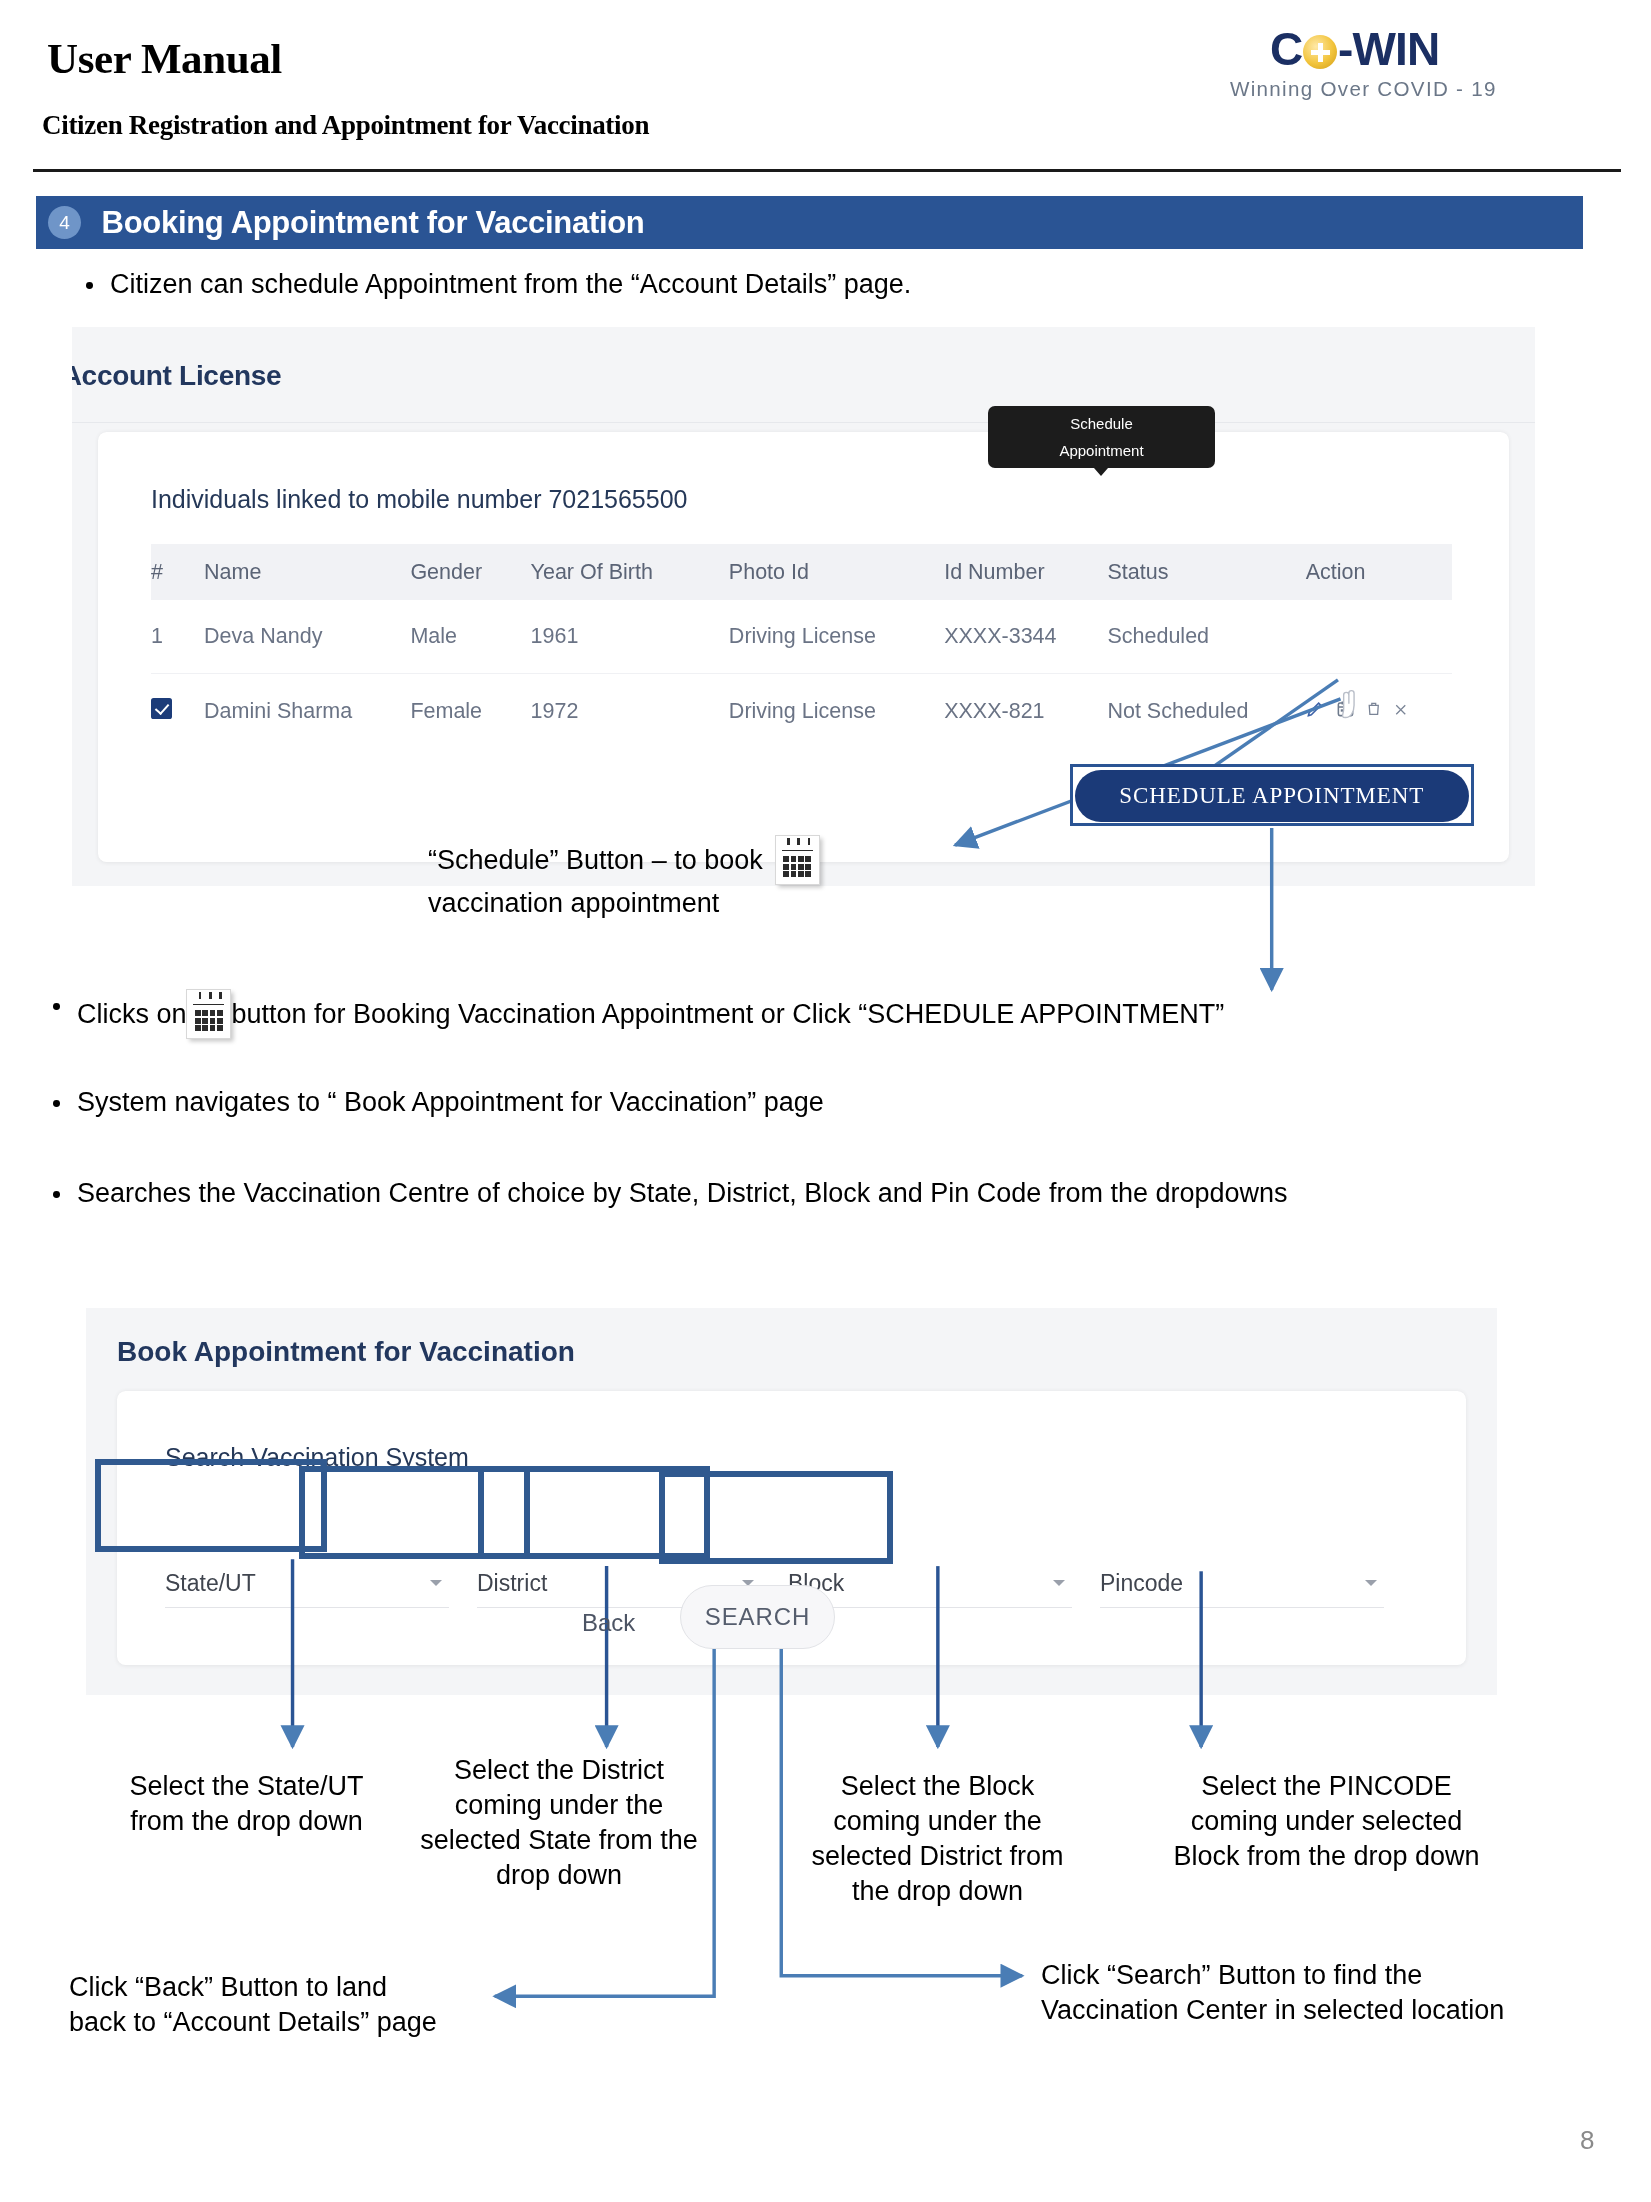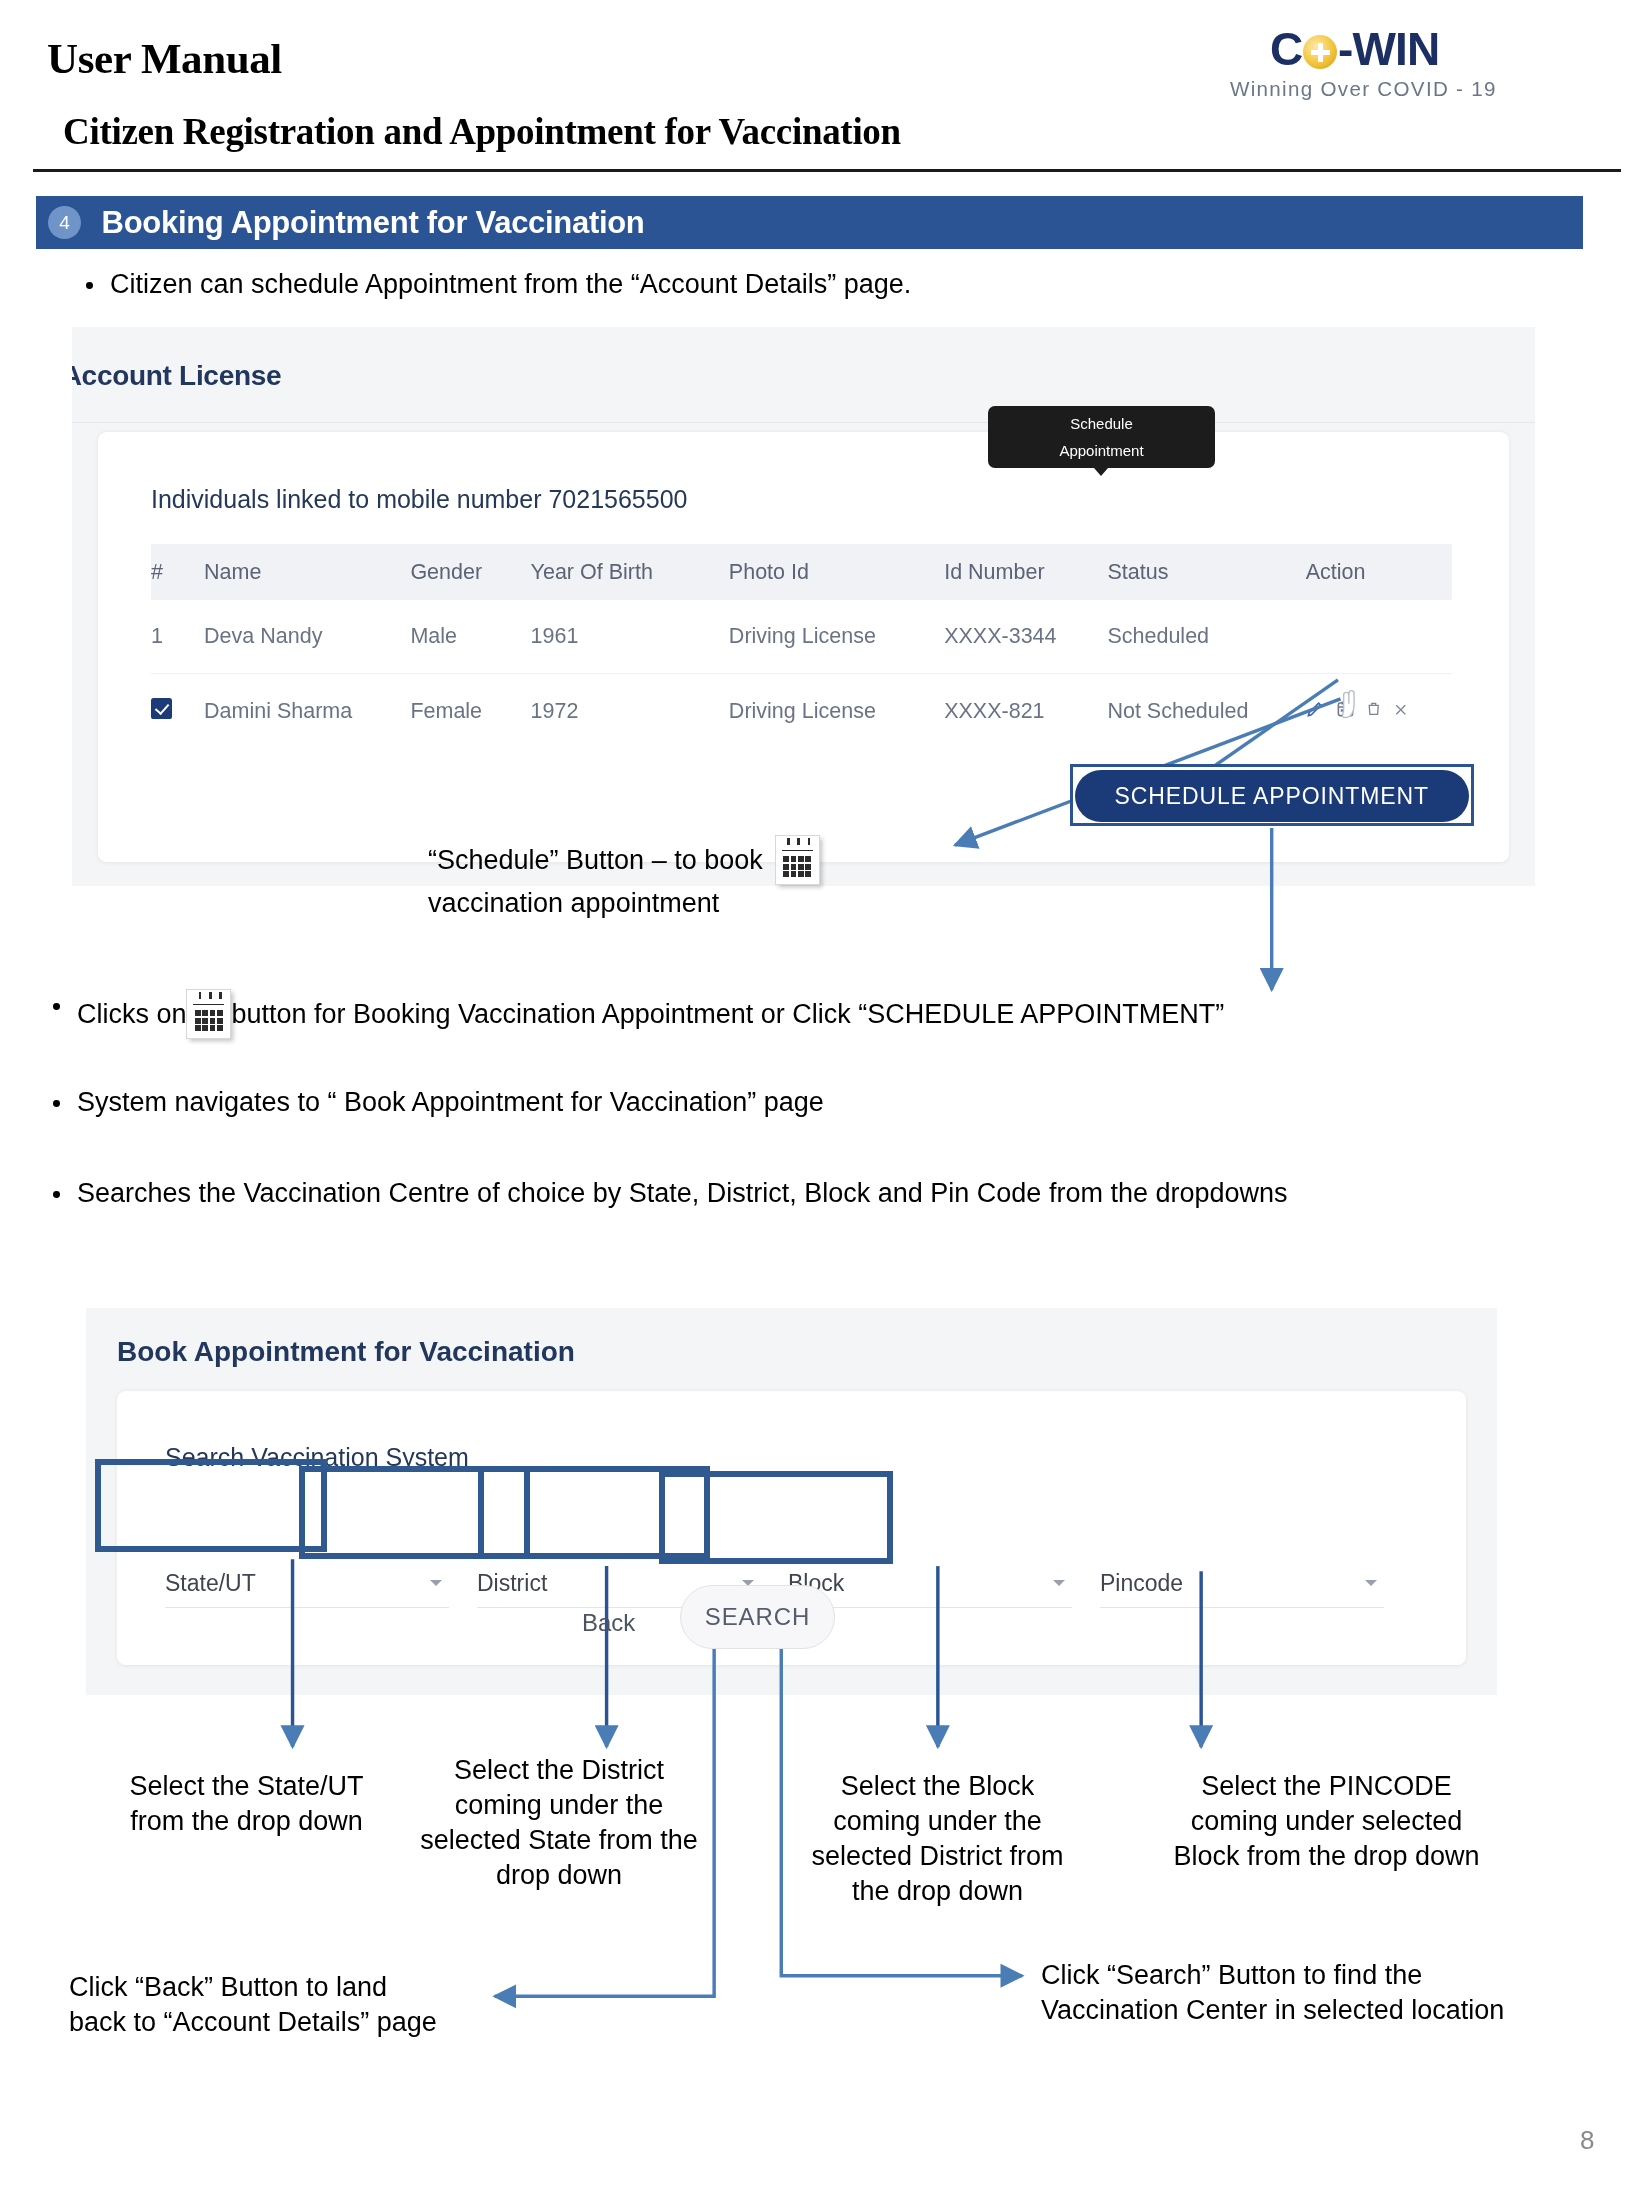--- a/index.html
+++ b/index.html
@@ -14,23 +14,23 @@
 
   
   #doc-header { position:absolute; left:0; top:0; width:1652px; height:172px; }
   #title-main {
     position:absolute; left:47px; top:34px;
     font-family:"Liberation Serif", serif;
     font-weight:bold; font-size:43px; color:#000;
     letter-spacing:-0.4px;
   }
   #title-sub {
-    position:absolute; left:63px; top:110px;
+    position:absolute; left:42px; top:110px;
     font-family:"Liberation Serif", serif;
-    font-weight:bold; font-size:37px; color:#000;
+    font-weight:bold; font-size:27px; color:#000;
     letter-spacing:-0.3px;
   }
   #logo-wrap { position:absolute; left:1230px; top:24px; width:379px; height:86px; }
   #logo-word {
     font-family:"Liberation Sans", sans-serif;
     font-weight:bold; font-size:46px; color:#1b2f63;
     letter-spacing:-0.9px; line-height:50px; white-space:nowrap;margin-left:40px;
   }
   #logo-o {
     display:inline-block; width:34px; height:34px; border-radius:50%;
@@ -150,21 +150,21 @@
 
   
   #sched-btn-box {
     position:absolute; left:1070px; top:764px; width:404px; height:62px;
     border:3.4px solid #2a5494; z-index:7; background:#fff;
   }
   #sched-btn {
     position:absolute; left:1.7px; top:3.4px; width:394px; height:52px;
     background:#1b3a78; border-radius:27.5px;
     color:#ffffff; font-size:23px; letter-spacing:0.9px;
-    display:flex; align-items:center; justify-content:center;
+    display:flex; align-items:center; justify-content:center;font-family:Liberation Serif, serif;
   }
 
   
   #callout-sched {
     position:absolute; left:428px; top:835px;
     font-size:27px; color:#000; line-height:36px;
   }
   
   .cal-icon {
     display:inline-block; width:45px; height:50px; background:#ffffff;

